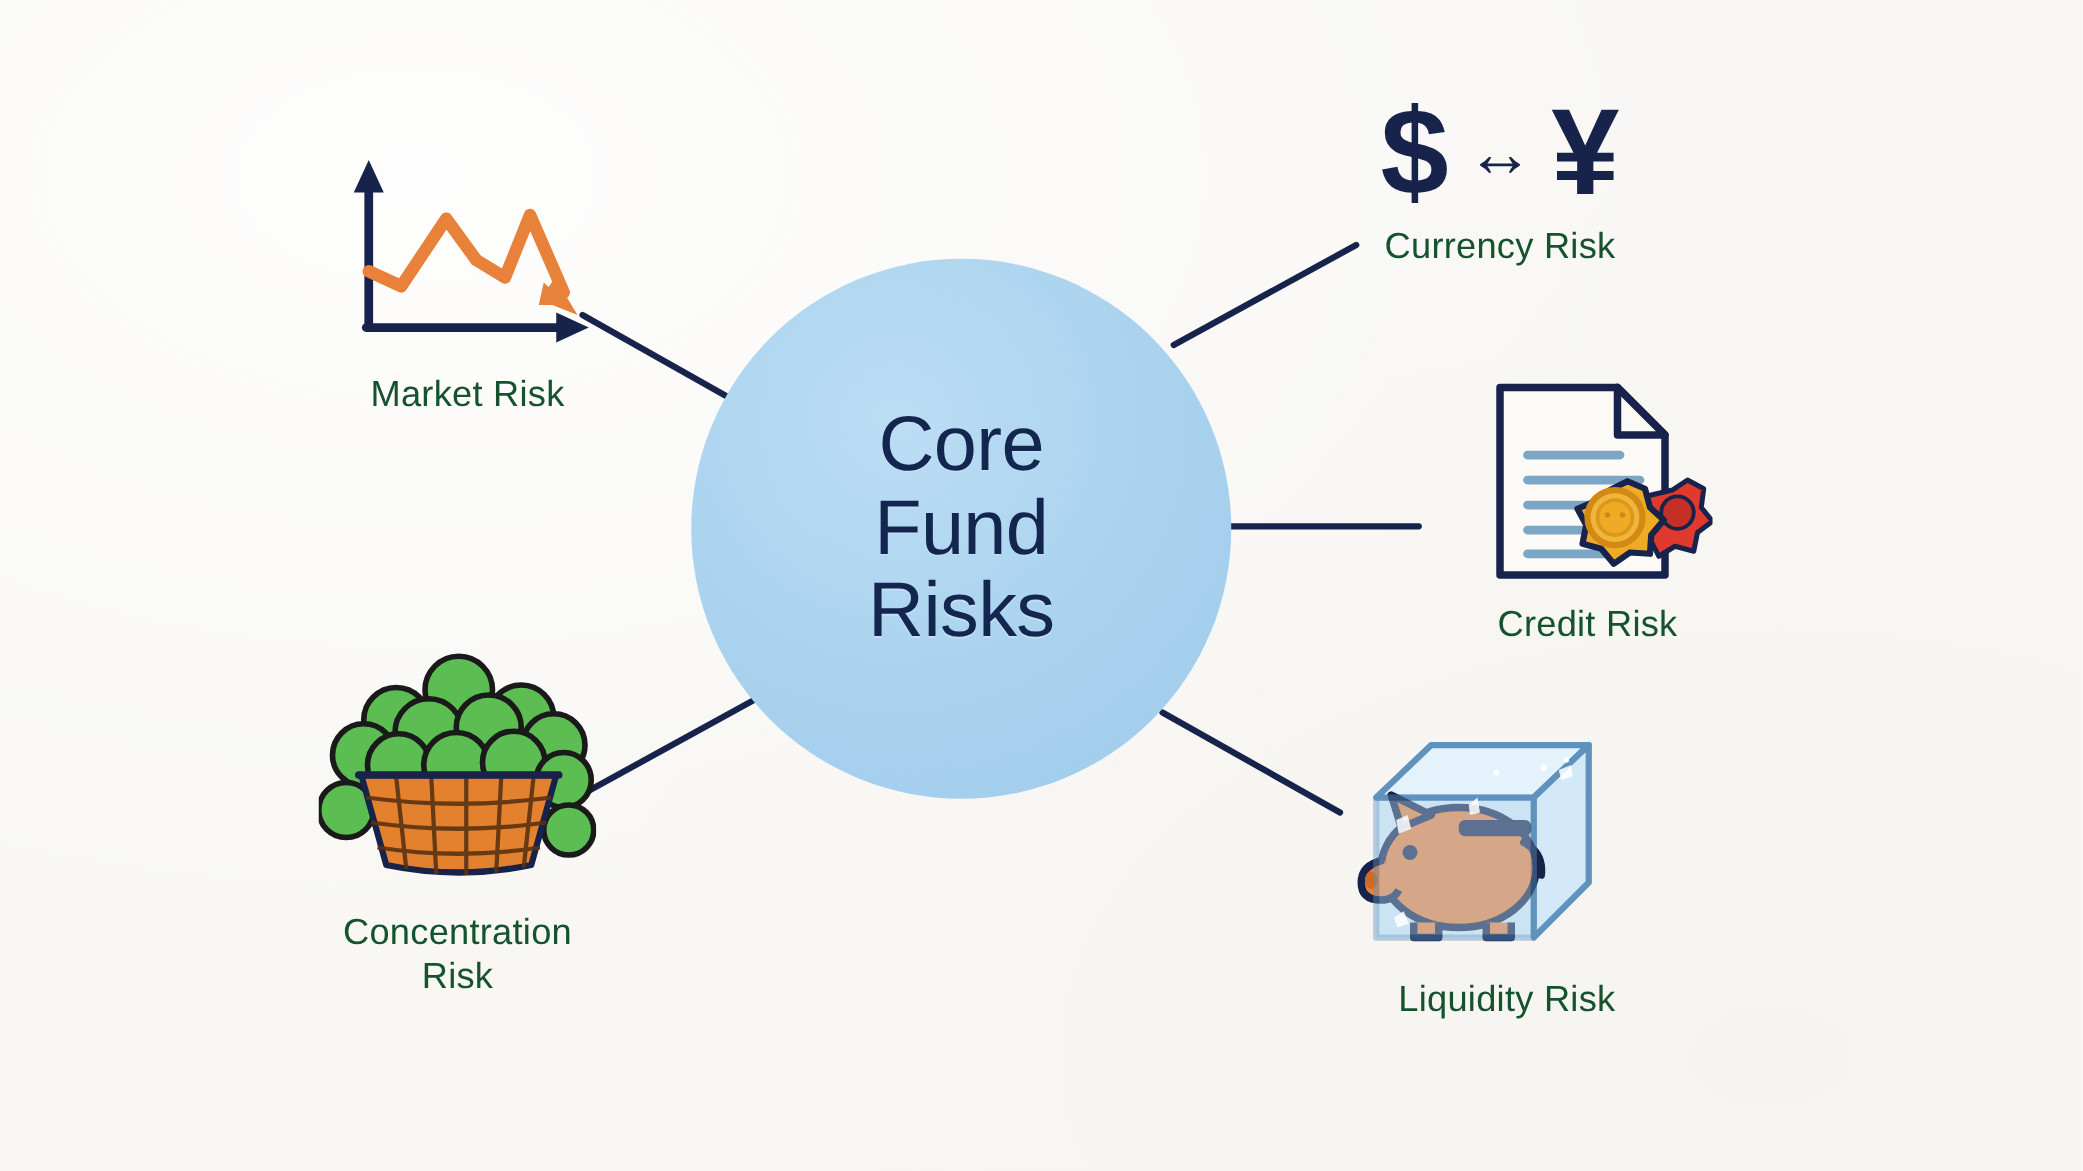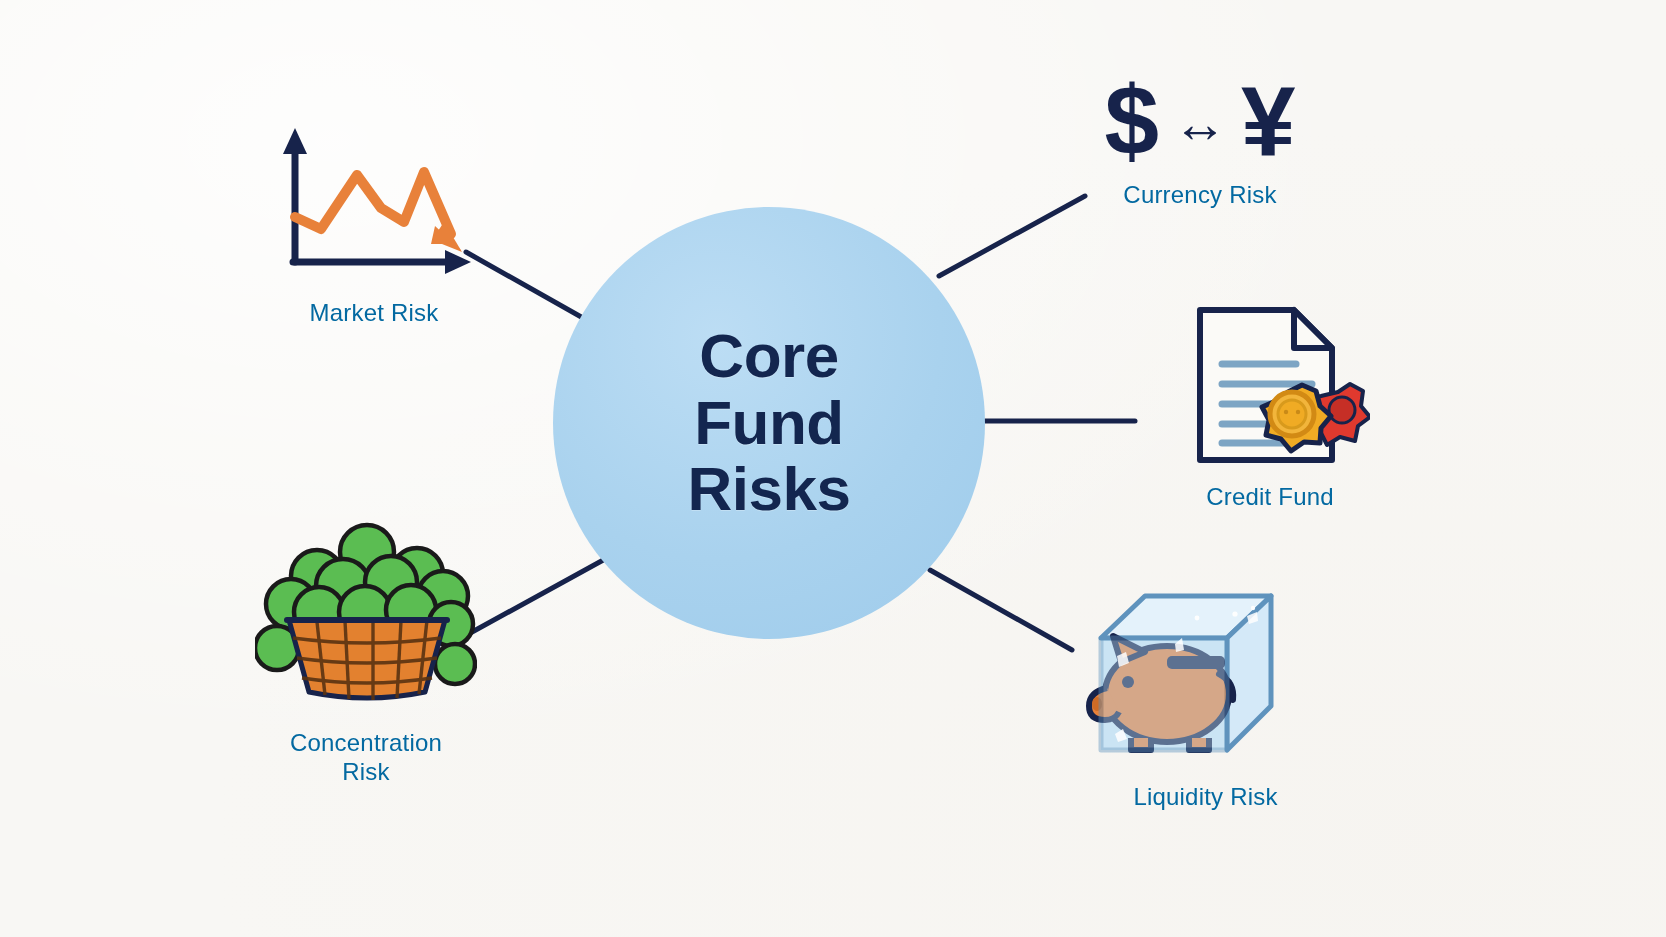--- a/index.html
+++ b/index.html
@@ -39,38 +39,38 @@
     height: 432px;
     border-radius: 50%;
     background: radial-gradient(circle at 38% 30%, #bcddf4 0%, #a9d2ee 55%, #9ecbeb 100%);
     display: flex;
     align-items: center;
     justify-content: center;
     z-index: 2;
   }
   .hub-title {
     color: #13264f;
-    font-weight: 700;
+    font-weight: 400;
     font-size: 62px;
     line-height: 1.08;
     letter-spacing: -0.5px;
     text-align: center;
     white-space: pre-line;
     text-shadow: 0 1px 0 rgba(255,255,255,0.25);
   }
   .node {
     position: absolute;
     z-index: 3;
     display: flex;
     flex-direction: column;
     align-items: center;
   }
   .node-label {
-    color: #0369a1;
-    font-size: 24px;
+    color: #14532d;
+    font-size: 29px;
     line-height: 1.22;
     text-align: center;
     white-space: pre-line;
     margin-top: 8px;
     letter-spacing: 0.2px;
   }
   .icon-box { position: relative; }
 
   
   #node-market        { left: 243px; top: 122px;  width: 262px; }
@@ -165,21 +165,21 @@
 
         <g>
           <path d="M118 92 l14 -7 14 6 4 15 11 10 -10 12 -1 15 -16 -1 -13 9 -10 -12 -15 -4 3 -15 -7 -13 14 -6 z" fill="#f0ab24" stroke="#17234b" stroke-width="5" stroke-linejoin="round"></path>
           <circle cx="122" cy="114" r="22" fill="#f2b53b" stroke="#d28a14" stroke-width="5"></circle>
           <circle cx="122" cy="114" r="14" fill="#f0ab24" stroke="#d89a1c" stroke-width="3"></circle>
           <circle cx="116" cy="112" r="2.2" fill="#c98a18"></circle>
           <circle cx="128" cy="112" r="2.2" fill="#c98a18"></circle>
         </g>
       </svg>
     </div>
-    <div class="node-label">Credit Fund</div>
+    <div class="node-label">Credit Risk</div>
   </div>
 
   <div class="node" id="node-liquidity">
     <div class="icon-box">
       <svg width="230" height="190" viewBox="0 0 230 190" xmlns="http://www.w3.org/2000/svg">
 
         <path d="M30 60 L74 18 H200 L200 128 L156 172 H30 Z" fill="#cfe7f7" opacity="0.85"></path>
         <path d="M30 60 L74 18 H200 L156 60 Z" fill="#e4f2fb" stroke="#5f93bd" stroke-width="5" stroke-linejoin="round"></path>
         <path d="M200 18 L200 128 L156 172 L156 60 Z" fill="#d4e9f8" stroke="#5f93bd" stroke-width="5" stroke-linejoin="round"></path>
 

